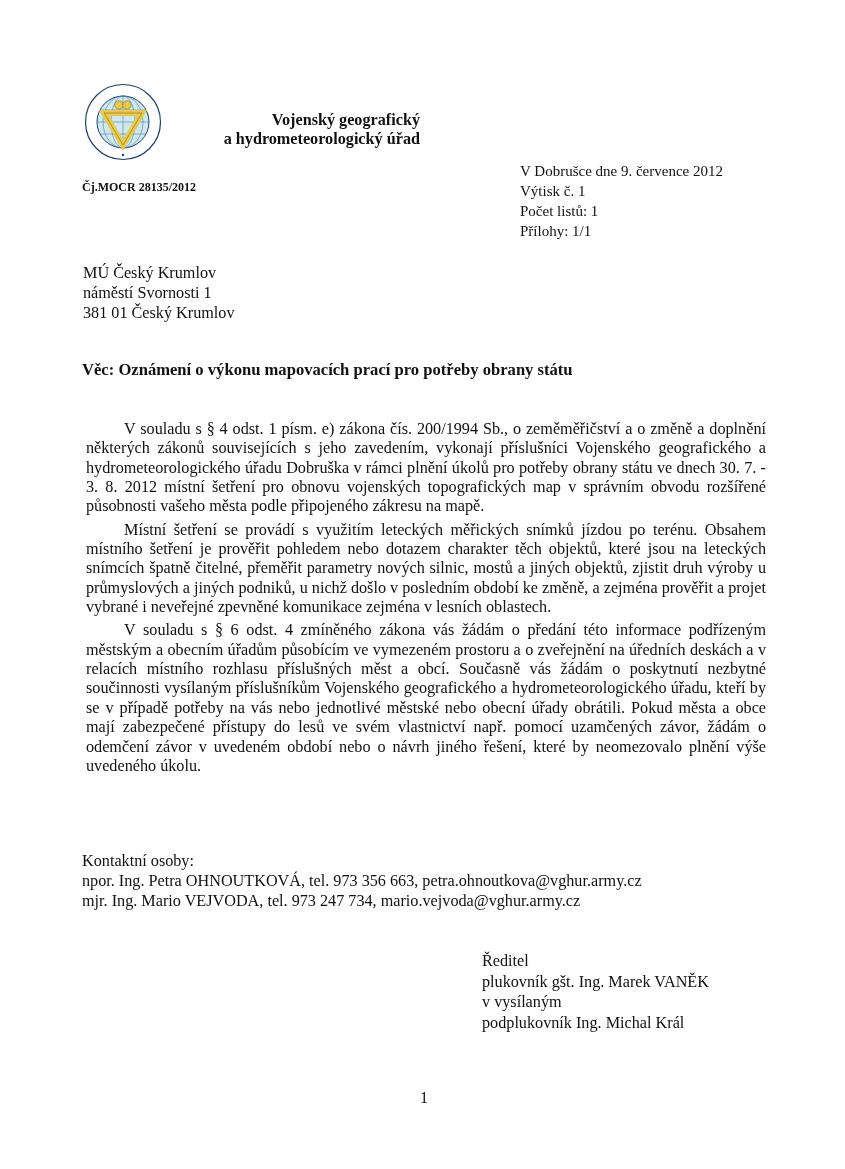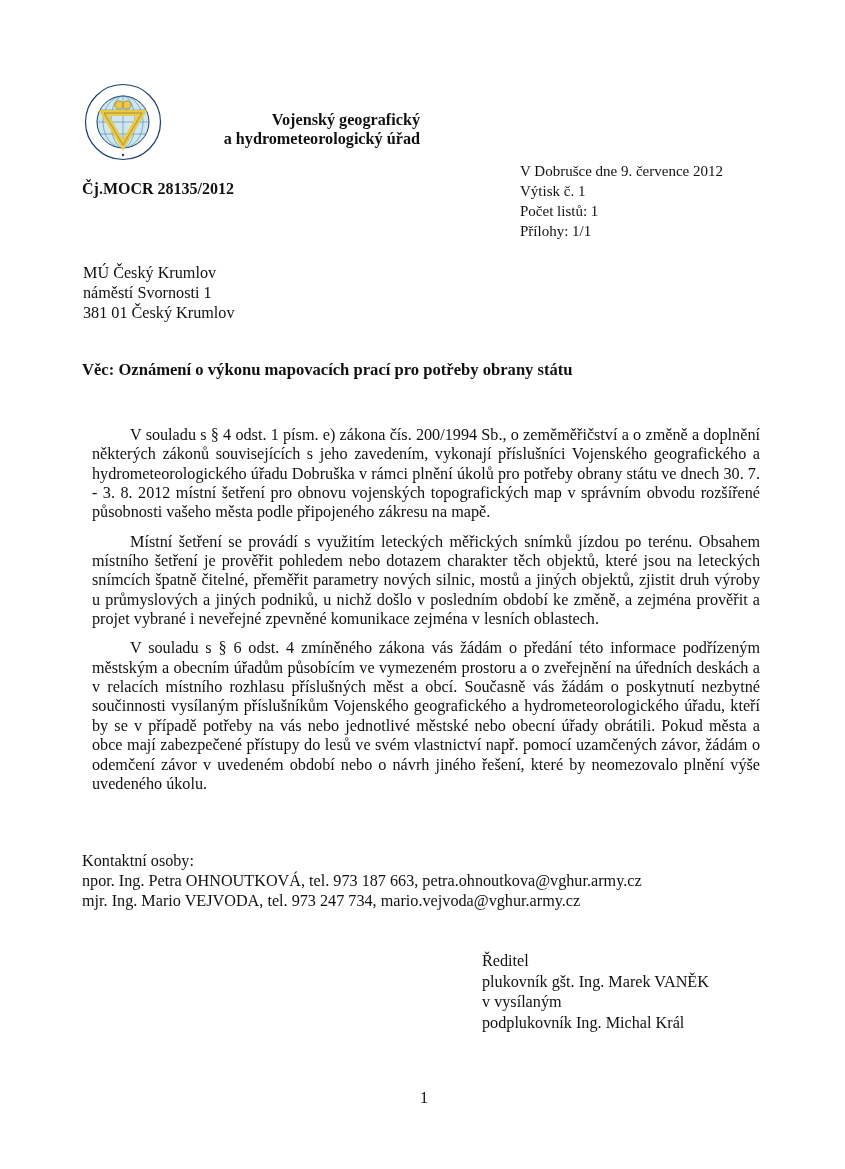--- a/index.html
+++ b/index.html
@@ -4,26 +4,26 @@
   <style>
     html, body { margin: 0; padding: 0; background: #ffffff; }
     body {
       width: 845px; height: 1169px; position: relative; overflow: hidden;
       font-family: "Liberation Serif", serif; color: #111111;
       font-size: 16.2px;
     }
     .abs { position: absolute; }
     .logo { left: 84px; top: 83px; width: 78px; height: 78px; }
     .org { left: 200px; top: 111px; width: 220px; text-align: right; font-weight: bold; font-size: 16.2px; line-height: 19px; }
-    .cj { left: 82px; top: 180px; font-weight: bold; font-size: 16px; }
+    .cj { left: 82px; top: 180px; font-weight: bold; font-size: 12px; }
     .meta { left: 520px; top: 161px; line-height: 20px; font-size: 15px; }
     .addr { left: 83px; top: 263px; line-height: 20px; }
     .subject { left: 82px; top: 360px; font-weight: bold; font-size: 16.6px; text-align: center; }
     .body { left: 82px; top: 416px; width: 688px; line-height: 19.35px; text-align: justify; }
-    .body p { margin: 10px; text-indent: 38px; }
+    .body p { margin: 4px; text-indent: 38px; }
     .contacts { left: 82px; top: 851px; line-height: 20px; }
     .sign { left: 482px; top: 951px; line-height: 20.5px; }
     .pagenum { left: 420px; top: 1089px; }
   </style>
 </head>
 <body>
 
 <div class="abs logo">
   <svg width="78" height="78" viewBox="0 0 78 78">
     <circle cx="39" cy="39" r="37.5" fill="#ffffff" stroke="#1a3f6b" stroke-width="1.2"></circle>
@@ -65,21 +65,21 @@
 <div class="abs subject">Věc: Oznámení o výkonu mapovacích prací pro potřeby obrany státu</div>
 
 <div class="abs body">
   <p>V souladu s § 4 odst. 1 písm. e) zákona čís. 200/1994 Sb., o zeměměřičství a o změně a doplnění některých zákonů souvisejících s jeho zavedením, vykonají příslušníci Vojenského geografického a hydrometeorologického úřadu Dobruška v rámci plnění úkolů pro potřeby obrany státu ve dnech 30. 7. - 3. 8. 2012 místní šetření pro obnovu vojenských topografických map v správním obvodu rozšířené působnosti vašeho města podle připojeného zákresu na mapě.</p>
   <p>Místní šetření se provádí s využitím leteckých měřických snímků jízdou po terénu. Obsahem místního šetření je prověřit pohledem nebo dotazem charakter těch objektů, které jsou na leteckých snímcích špatně čitelné, přeměřit parametry nových silnic, mostů a jiných objektů, zjistit druh výroby u průmyslových a jiných podniků, u nichž došlo v posledním období ke změně, a zejména prověřit a projet vybrané i neveřejné zpevněné komunikace zejména v lesních oblastech.</p>
   <p>V souladu s § 6 odst. 4 zmíněného zákona vás žádám o předání této informace podřízeným městským a obecním úřadům působícím ve vymezeném prostoru a o zveřejnění na úředních deskách a v relacích místního rozhlasu příslušných měst a obcí. Současně vás žádám o poskytnutí nezbytné součinnosti vysílaným příslušníkům Vojenského geografického a hydrometeorologického úřadu, kteří by se v případě potřeby na vás nebo jednotlivé městské nebo obecní úřady obrátili. Pokud města a obce mají zabezpečené přístupy do lesů ve svém vlastnictví např. pomocí uzamčených závor, žádám o odemčení závor v uvedeném období nebo o návrh jiného řešení, které by neomezovalo plnění výše uvedeného úkolu.</p>
 </div>
 
 <div class="abs contacts">
   <div>Kontaktní osoby:</div>
-  <div>npor. Ing. Petra OHNOUTKOVÁ, tel. 973 187 663, petra.ohnoutkova@vghur.army.cz</div>
+  <div>npor. Ing. Petra OHNOUTKOVÁ, tel. 973 356 663, petra.ohnoutkova@vghur.army.cz</div>
   <div>mjr. Ing. Mario VEJVODA, tel. 973 247 734, mario.vejvoda@vghur.army.cz</div>
 </div>
 
 <div class="abs sign">
   <div>Ředitel</div>
   <div>plukovník gšt. Ing. Marek VANĚK</div>
   <div>v vysílaným</div>
   <div>podplukovník Ing. Michal Král</div>
 </div>
 

